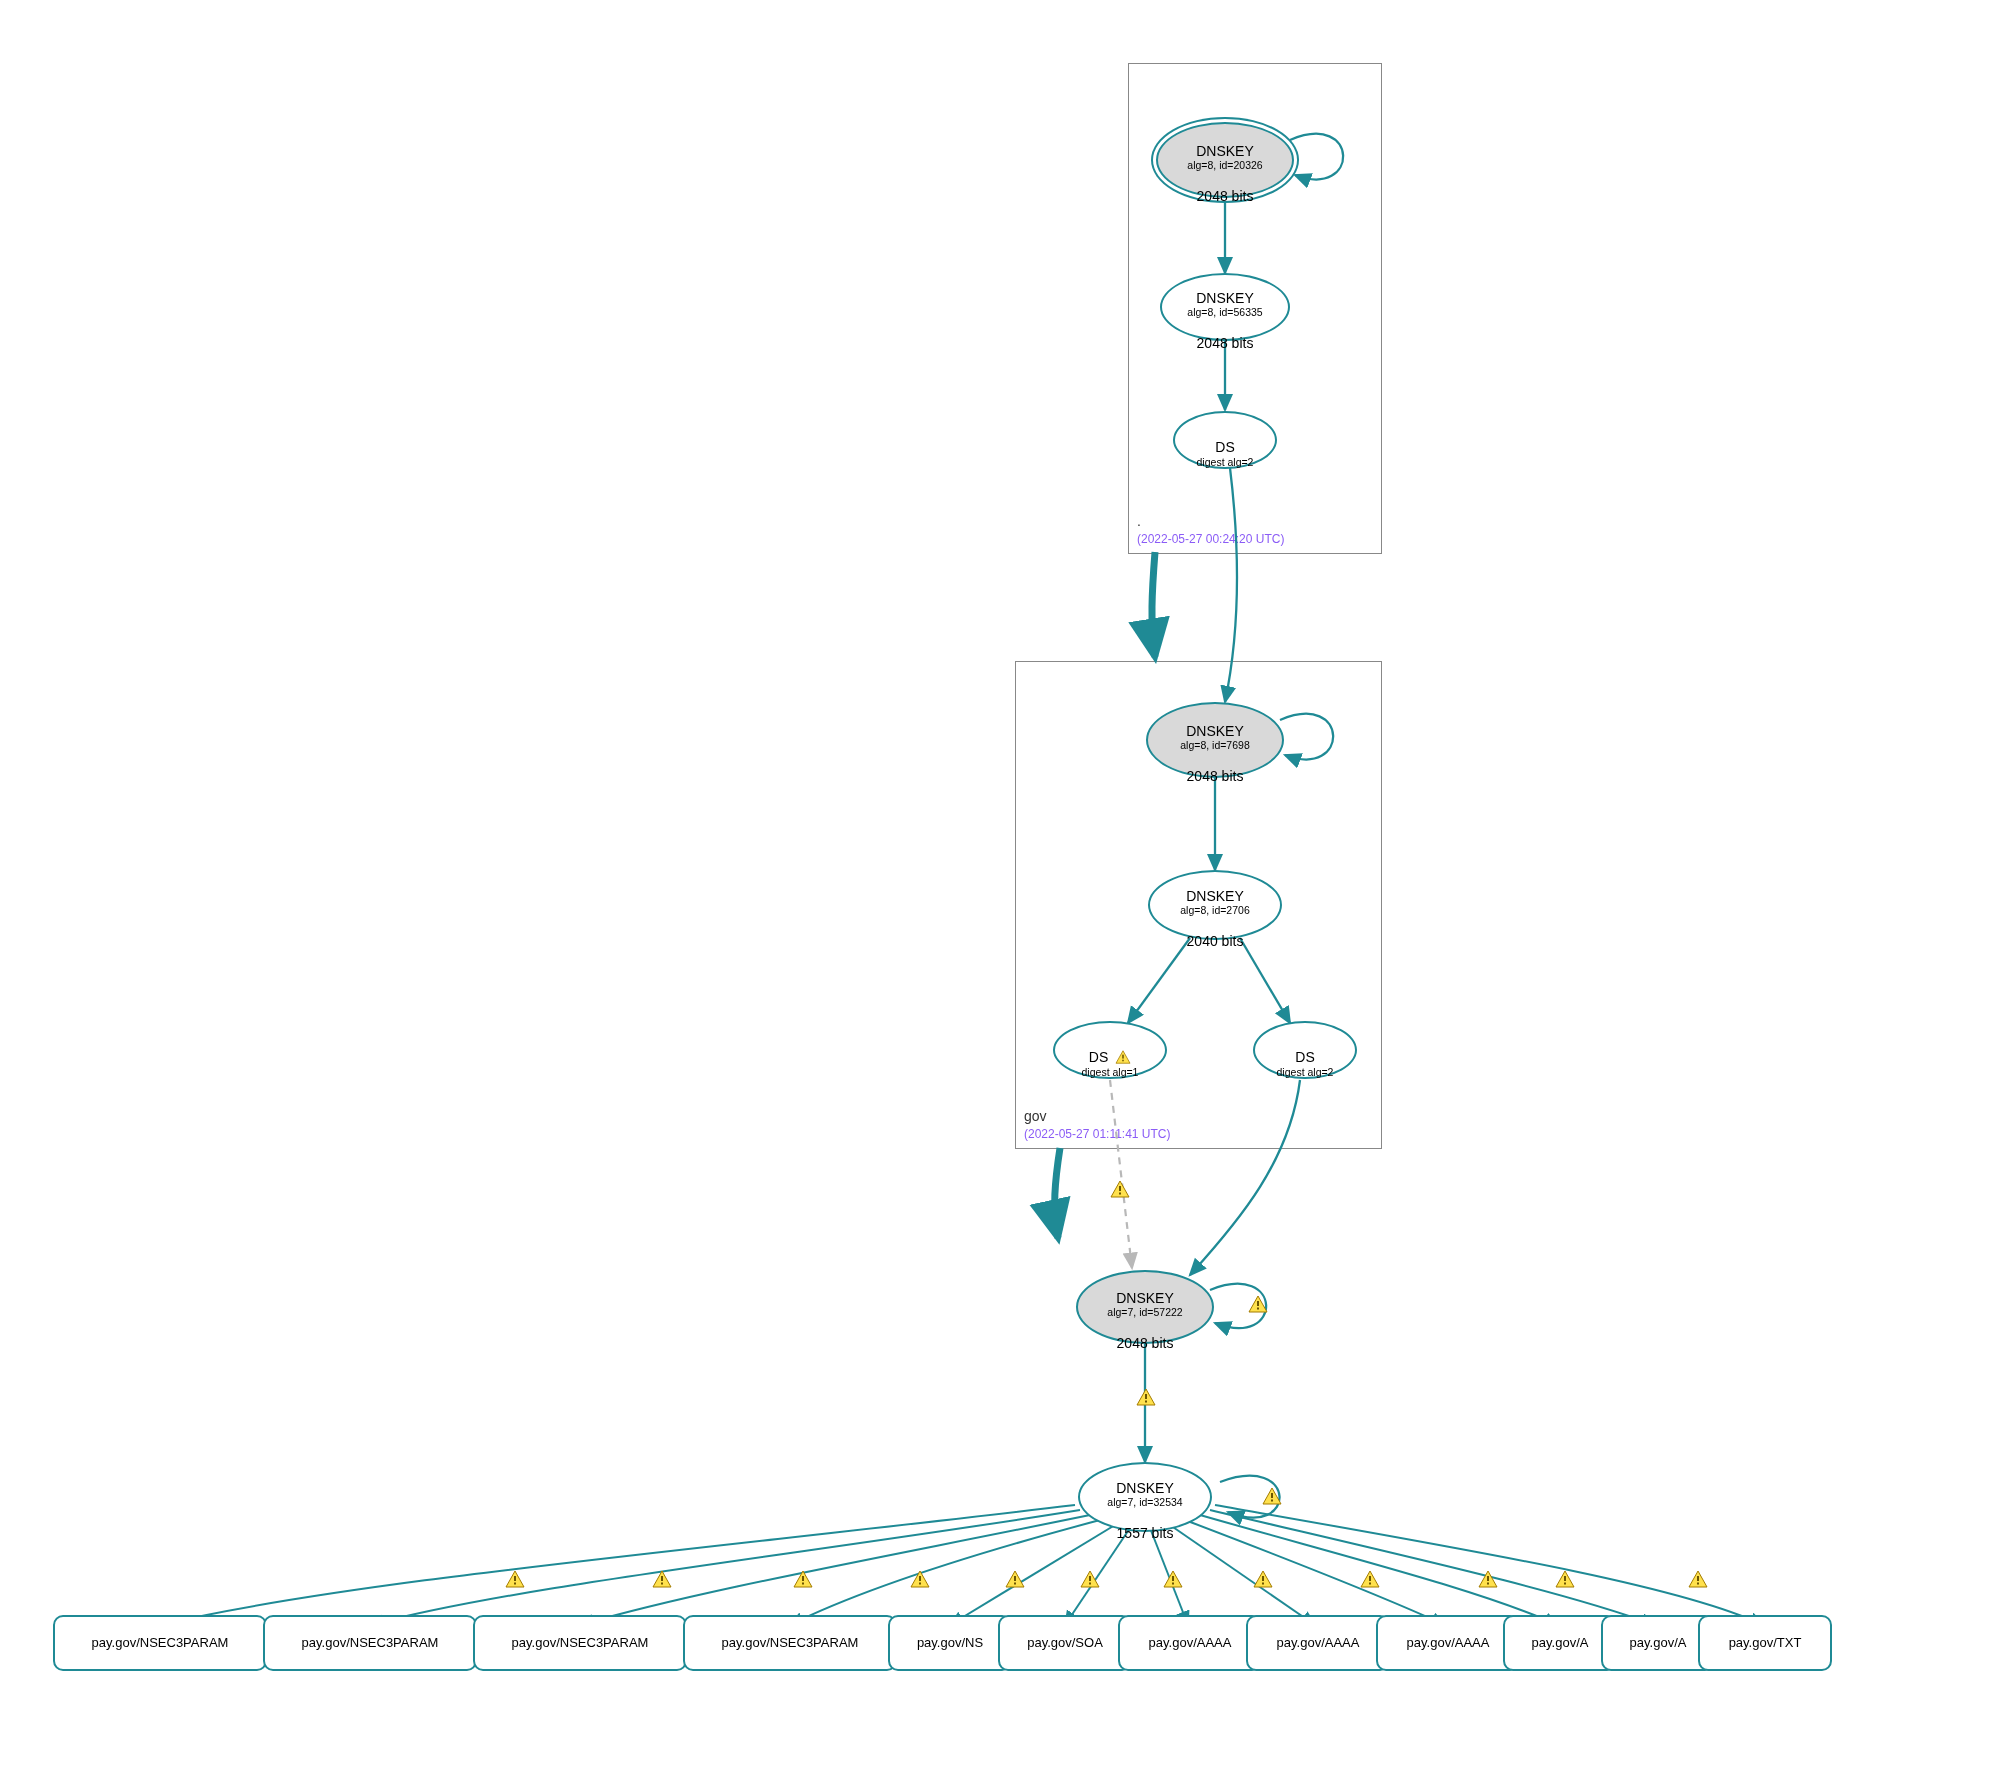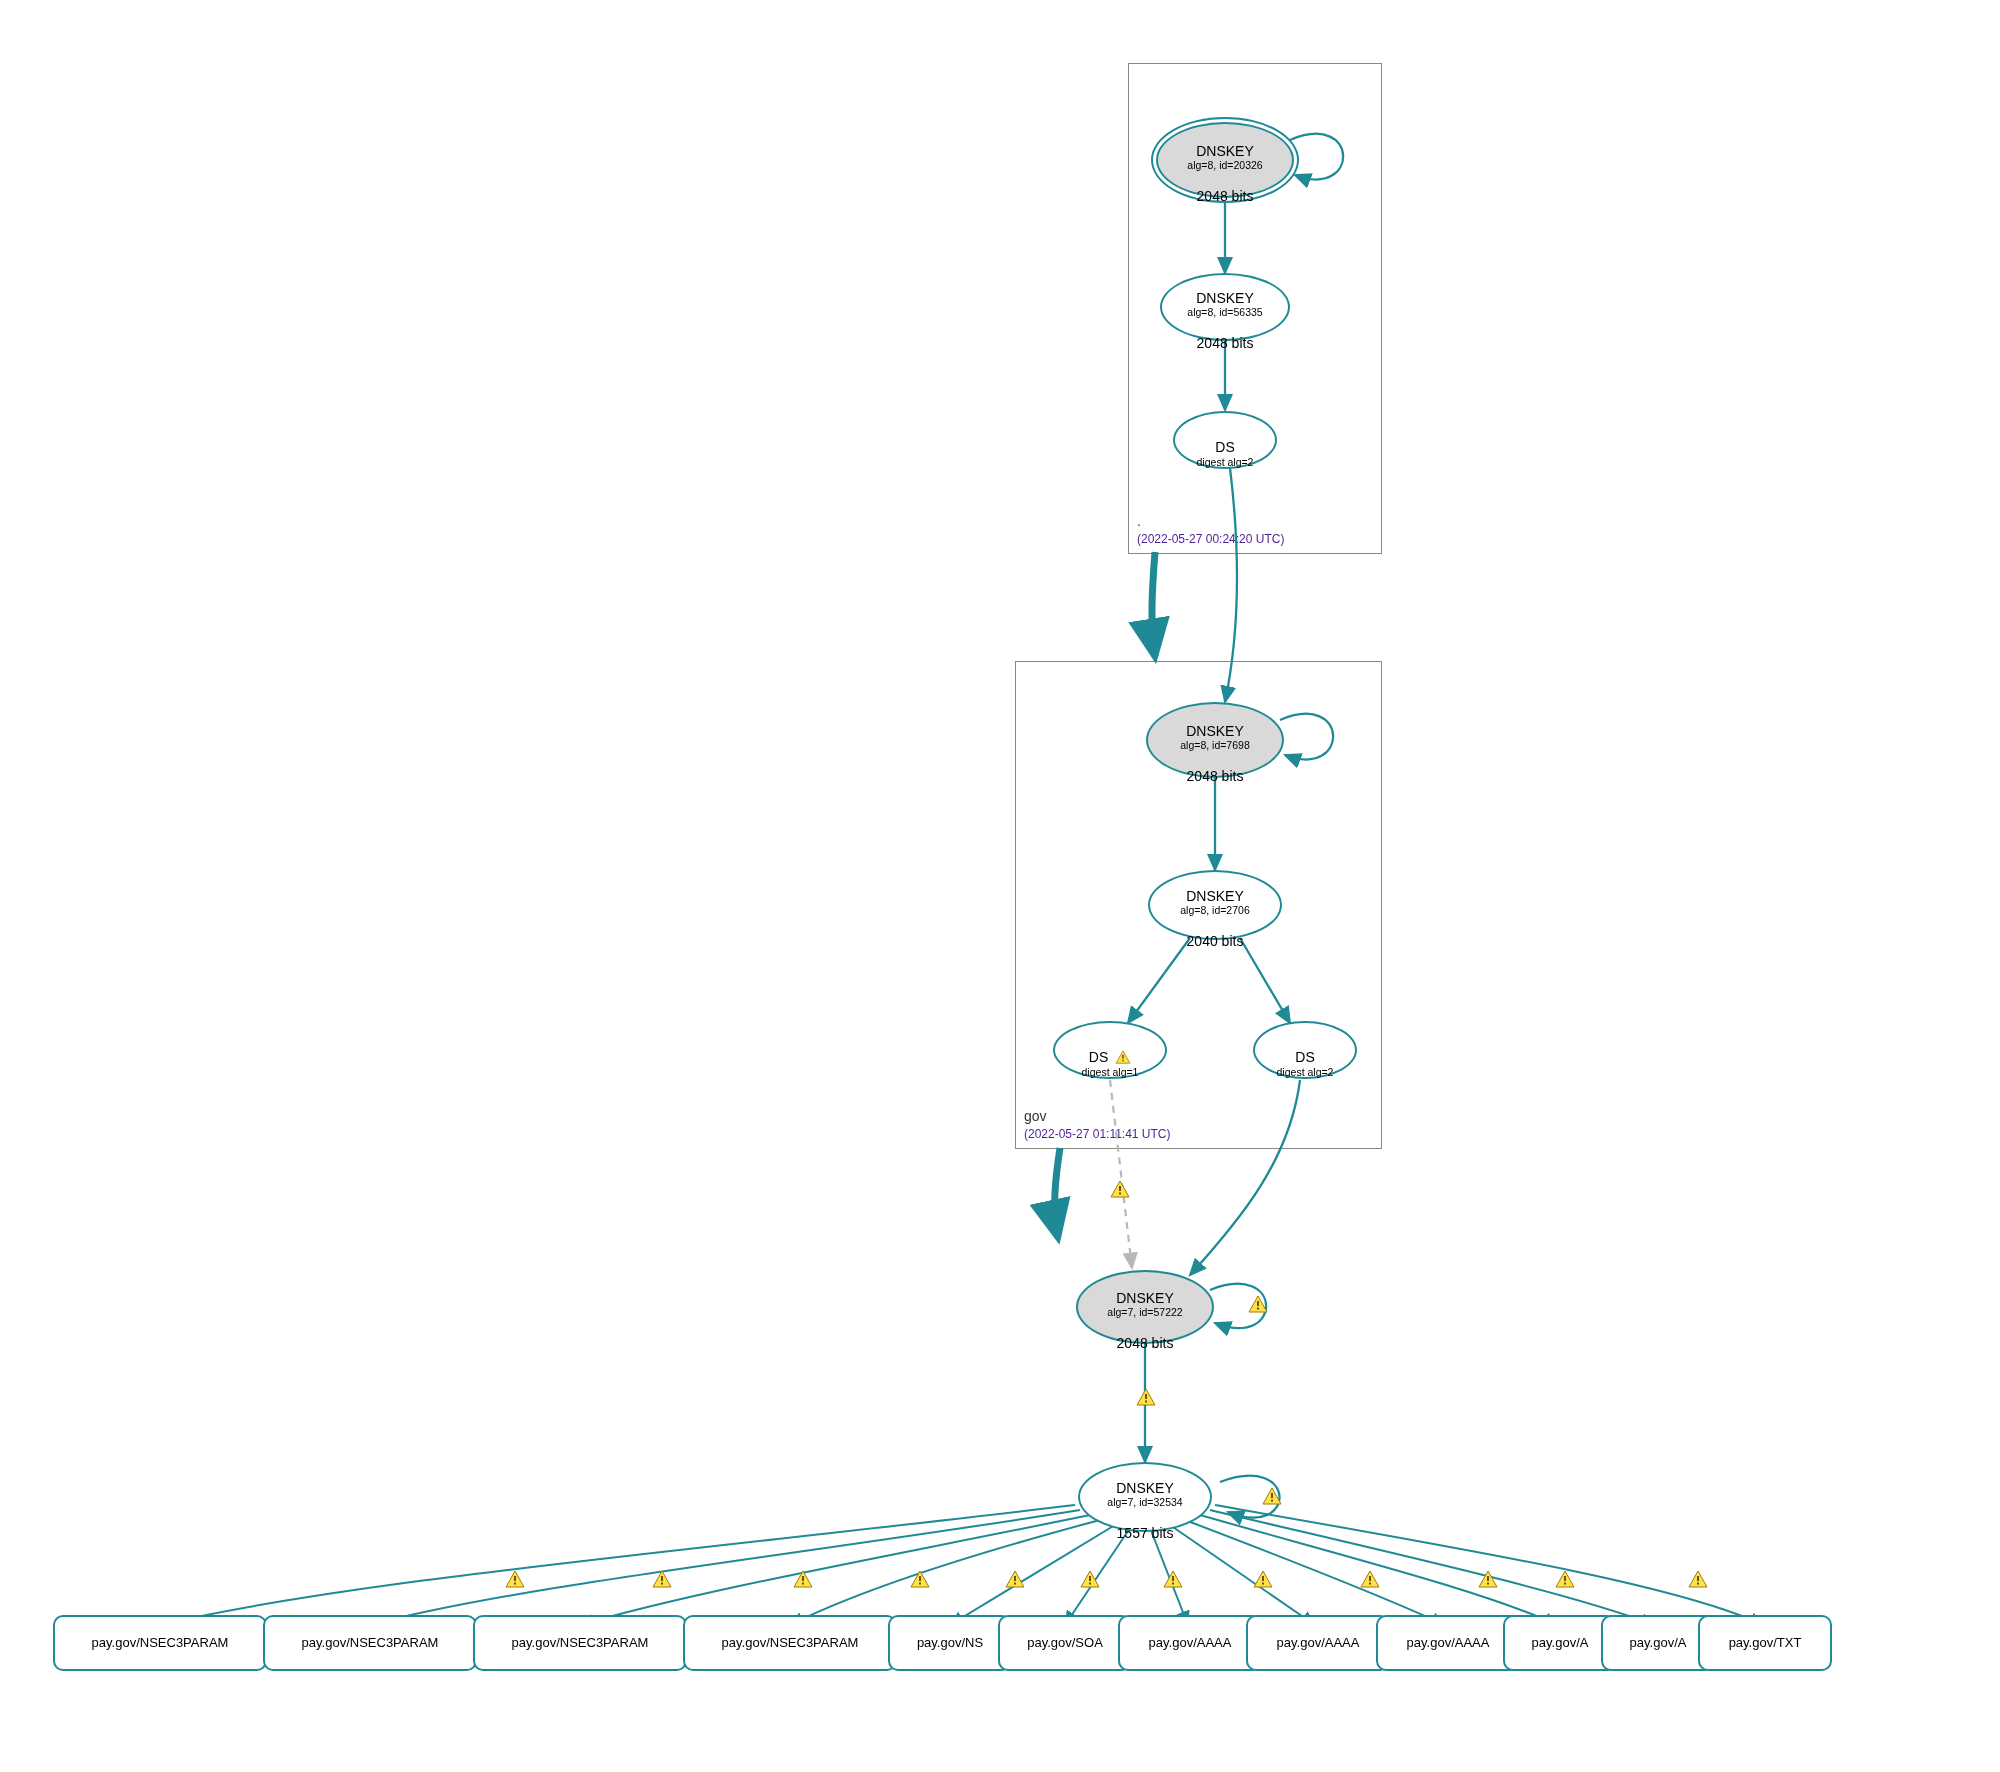--- a/index.html
+++ b/index.html
@@ -33,21 +33,21 @@
   .zone-label {
     position: absolute;
     left: 8px;
     bottom: 6px;
     font-size: 14px;
     color: #333;
     line-height: 1.2;
   }
   .zone-label .ts {
     font-size: 12px;
-    color: #4c1d95;
+    color: #8b5cf6;
   }
   .node {
     position: absolute;
     transform: translate(-50%, -50%);
     z-index: 3;
     text-align: center;
     display: flex;
     flex-direction: column;
     align-items: center;
     justify-content: center;

